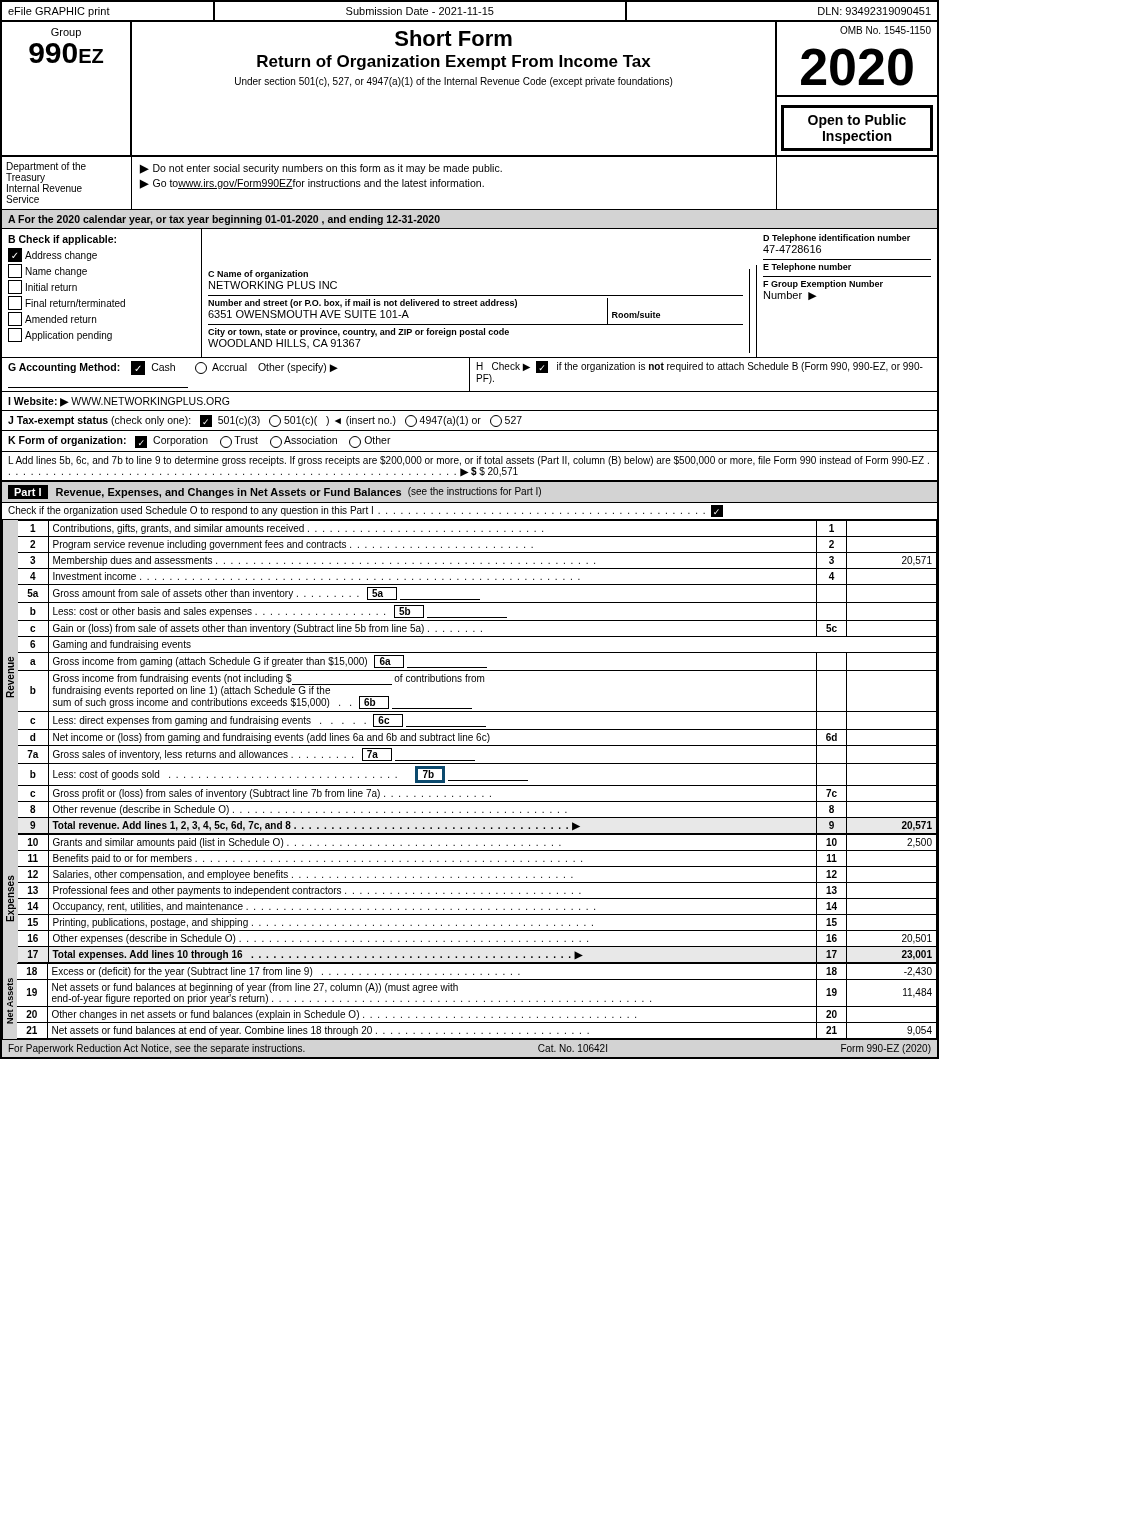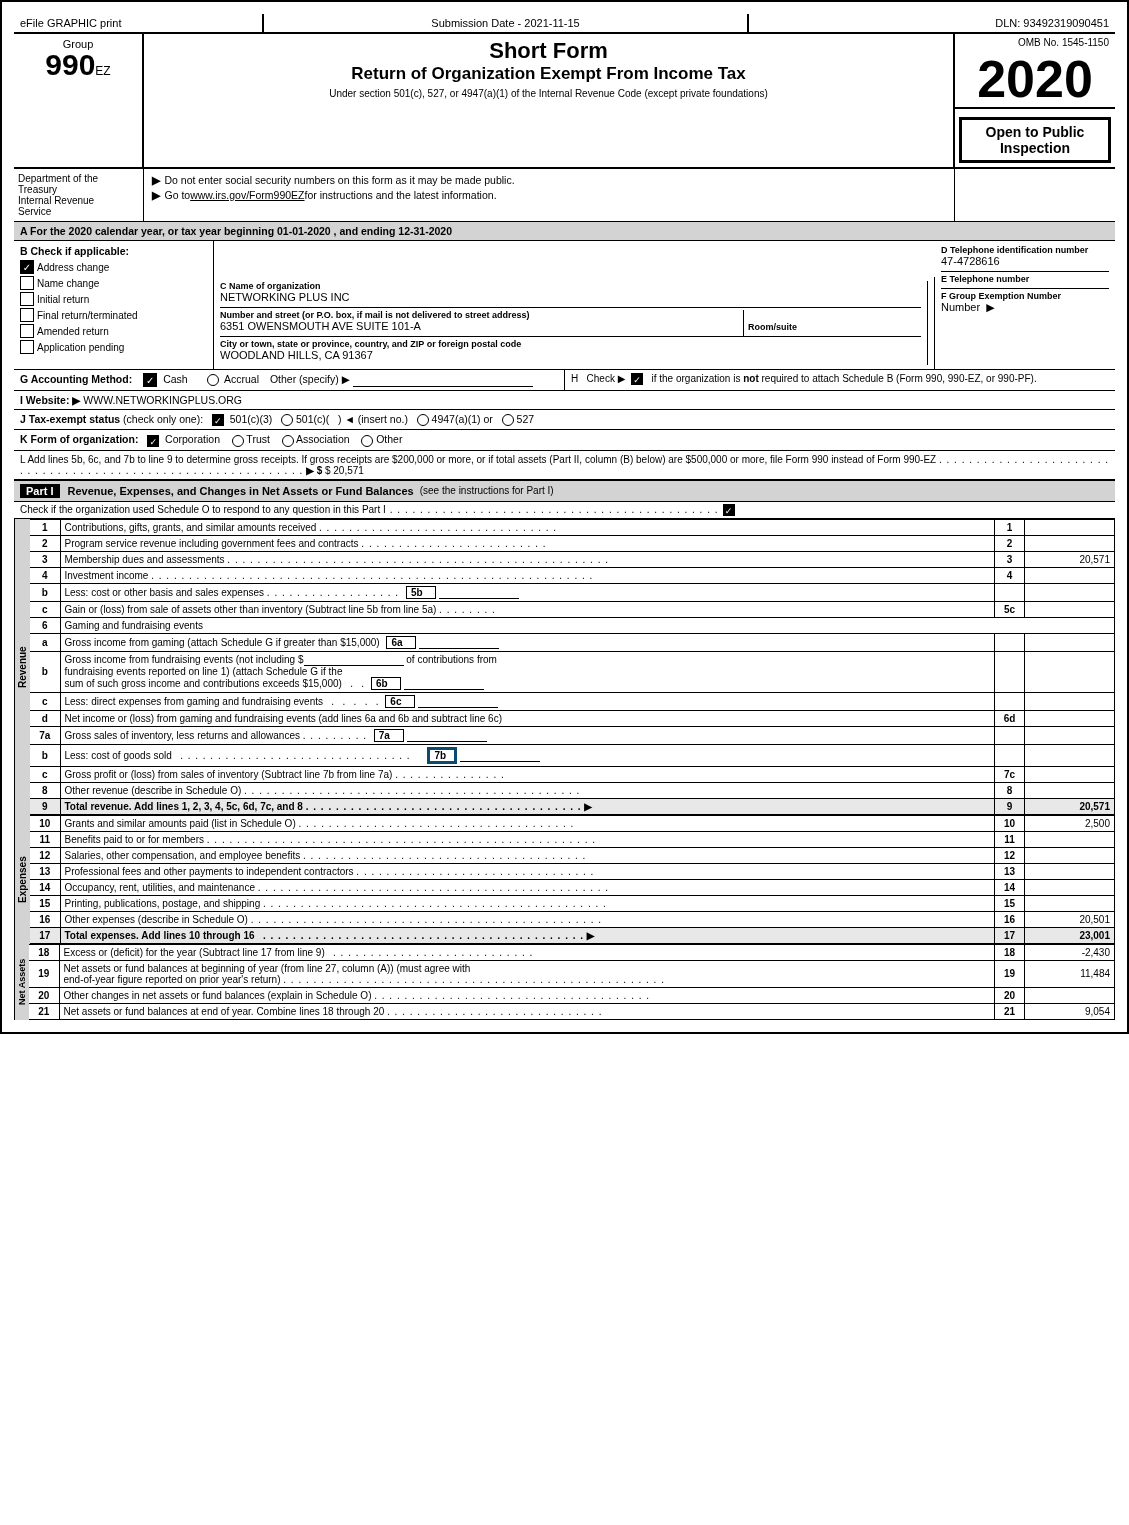--- a/index.html
+++ b/index.html
@@ -5,22 +5,22 @@
     * { margin: 0; padding: 0; box-sizing: border-box; }
     body {
       font-family: Arial, sans-serif;
       font-size: 11px;
       background: #fff;
       color: #000;
       width: 1129px;
       min-height: 1525px;
     }
     .page {
-      width: 1129px;
-      padding: 12px;
+      width: 939px;
+      padding: 0;
       border: 2px solid #000;
     }
     
     .top-bar {
       display: flex;
       border-bottom: 2px solid #000;
       background: #fff;
     }
     .top-bar-left {
       flex: 1;
@@ -56,22 +56,22 @@
     }
     .form-label-box .form-word {
       font-size: 11px;
     }
     .form-label-box .form-number {
       font-size: 30px;
       font-weight: bold;
       line-height: 1;
     }
     .form-label-box .form-ez {
-      font-size: 12px;
-      font-weight: normal;
+      font-size: 20px;
+      font-weight: bold;
     }
     .header-center {
       flex: 1;
       padding: 4px 8px;
       border-right: 2px solid #000;
       text-align: center;
     }
     .header-center .short-form-title {
       font-size: 22px;
       font-weight: bold;
@@ -520,20 +520,30 @@
             <td class="line-value">20,571</td>
           </tr>
           <tr>
             <td class="line-num">4</td>
             <td class="line-desc">Investment income <span style="letter-spacing:1px;">. . . . . . . . . . . . . . . . . . . . . . . . . . . . . . . . . . . . . . . . . . . . . . . . . . . . . . . . . . .</span></td>
             <td class="line-num-right">4</td>
             <td class="line-value"></td>
           </tr>
 
           <tr>
+            <td class="line-num">5a</td>
+            <td class="line-desc">
+              Gross amount from sale of assets other than inventory <span style="letter-spacing:1px;">. . . . . . . . .</span>
+              <span style="display:inline-block;border:1px solid #000;padding:0 4px;margin-left:4px;min-width:30px;font-weight:bold;">5a</span>
+              <span style="display:inline-block;border-bottom:1px solid #000;min-width:80px;">&nbsp;</span>
+            </td>
+            <td class="line-num-right"></td>
+            <td class="line-value"></td>
+          </tr>
+          <tr>
             <td class="line-num">b</td>
             <td class="line-desc">
               Less: cost or other basis and sales expenses <span style="letter-spacing:1px;">. . . . . . . . . . . . . . . . . .</span>
               <span style="display:inline-block;border:1px solid #000;padding:0 4px;margin-left:4px;min-width:30px;font-weight:bold;">5b</span>
               <span style="display:inline-block;border-bottom:1px solid #000;min-width:80px;">&nbsp;</span>
             </td>
             <td class="line-num-right"></td>
             <td class="line-value"></td>
           </tr>
           <tr>
@@ -714,14 +724,19 @@
             <td class="line-num">21</td>
             <td class="line-desc">Net assets or fund balances at end of year. Combine lines 18 through 20 <span style="letter-spacing:1px;">. . . . . . . . . . . . . . . . . . . . . . . . . . . . .</span></td>
             <td class="line-num-right">21</td>
             <td class="line-value">9,054</td>
           </tr>
         </tbody>
       </table>
     </div>
   </div>
 
+  <div class="footer-row">
+    <span>For Paperwork Reduction Act Notice, see the separate instructions.</span>
+    <span>Cat. No. 10642I</span>
+    <span>Form 990-EZ (2020)</span>
+  </div>
 
 </div>
 
 </body></html>

